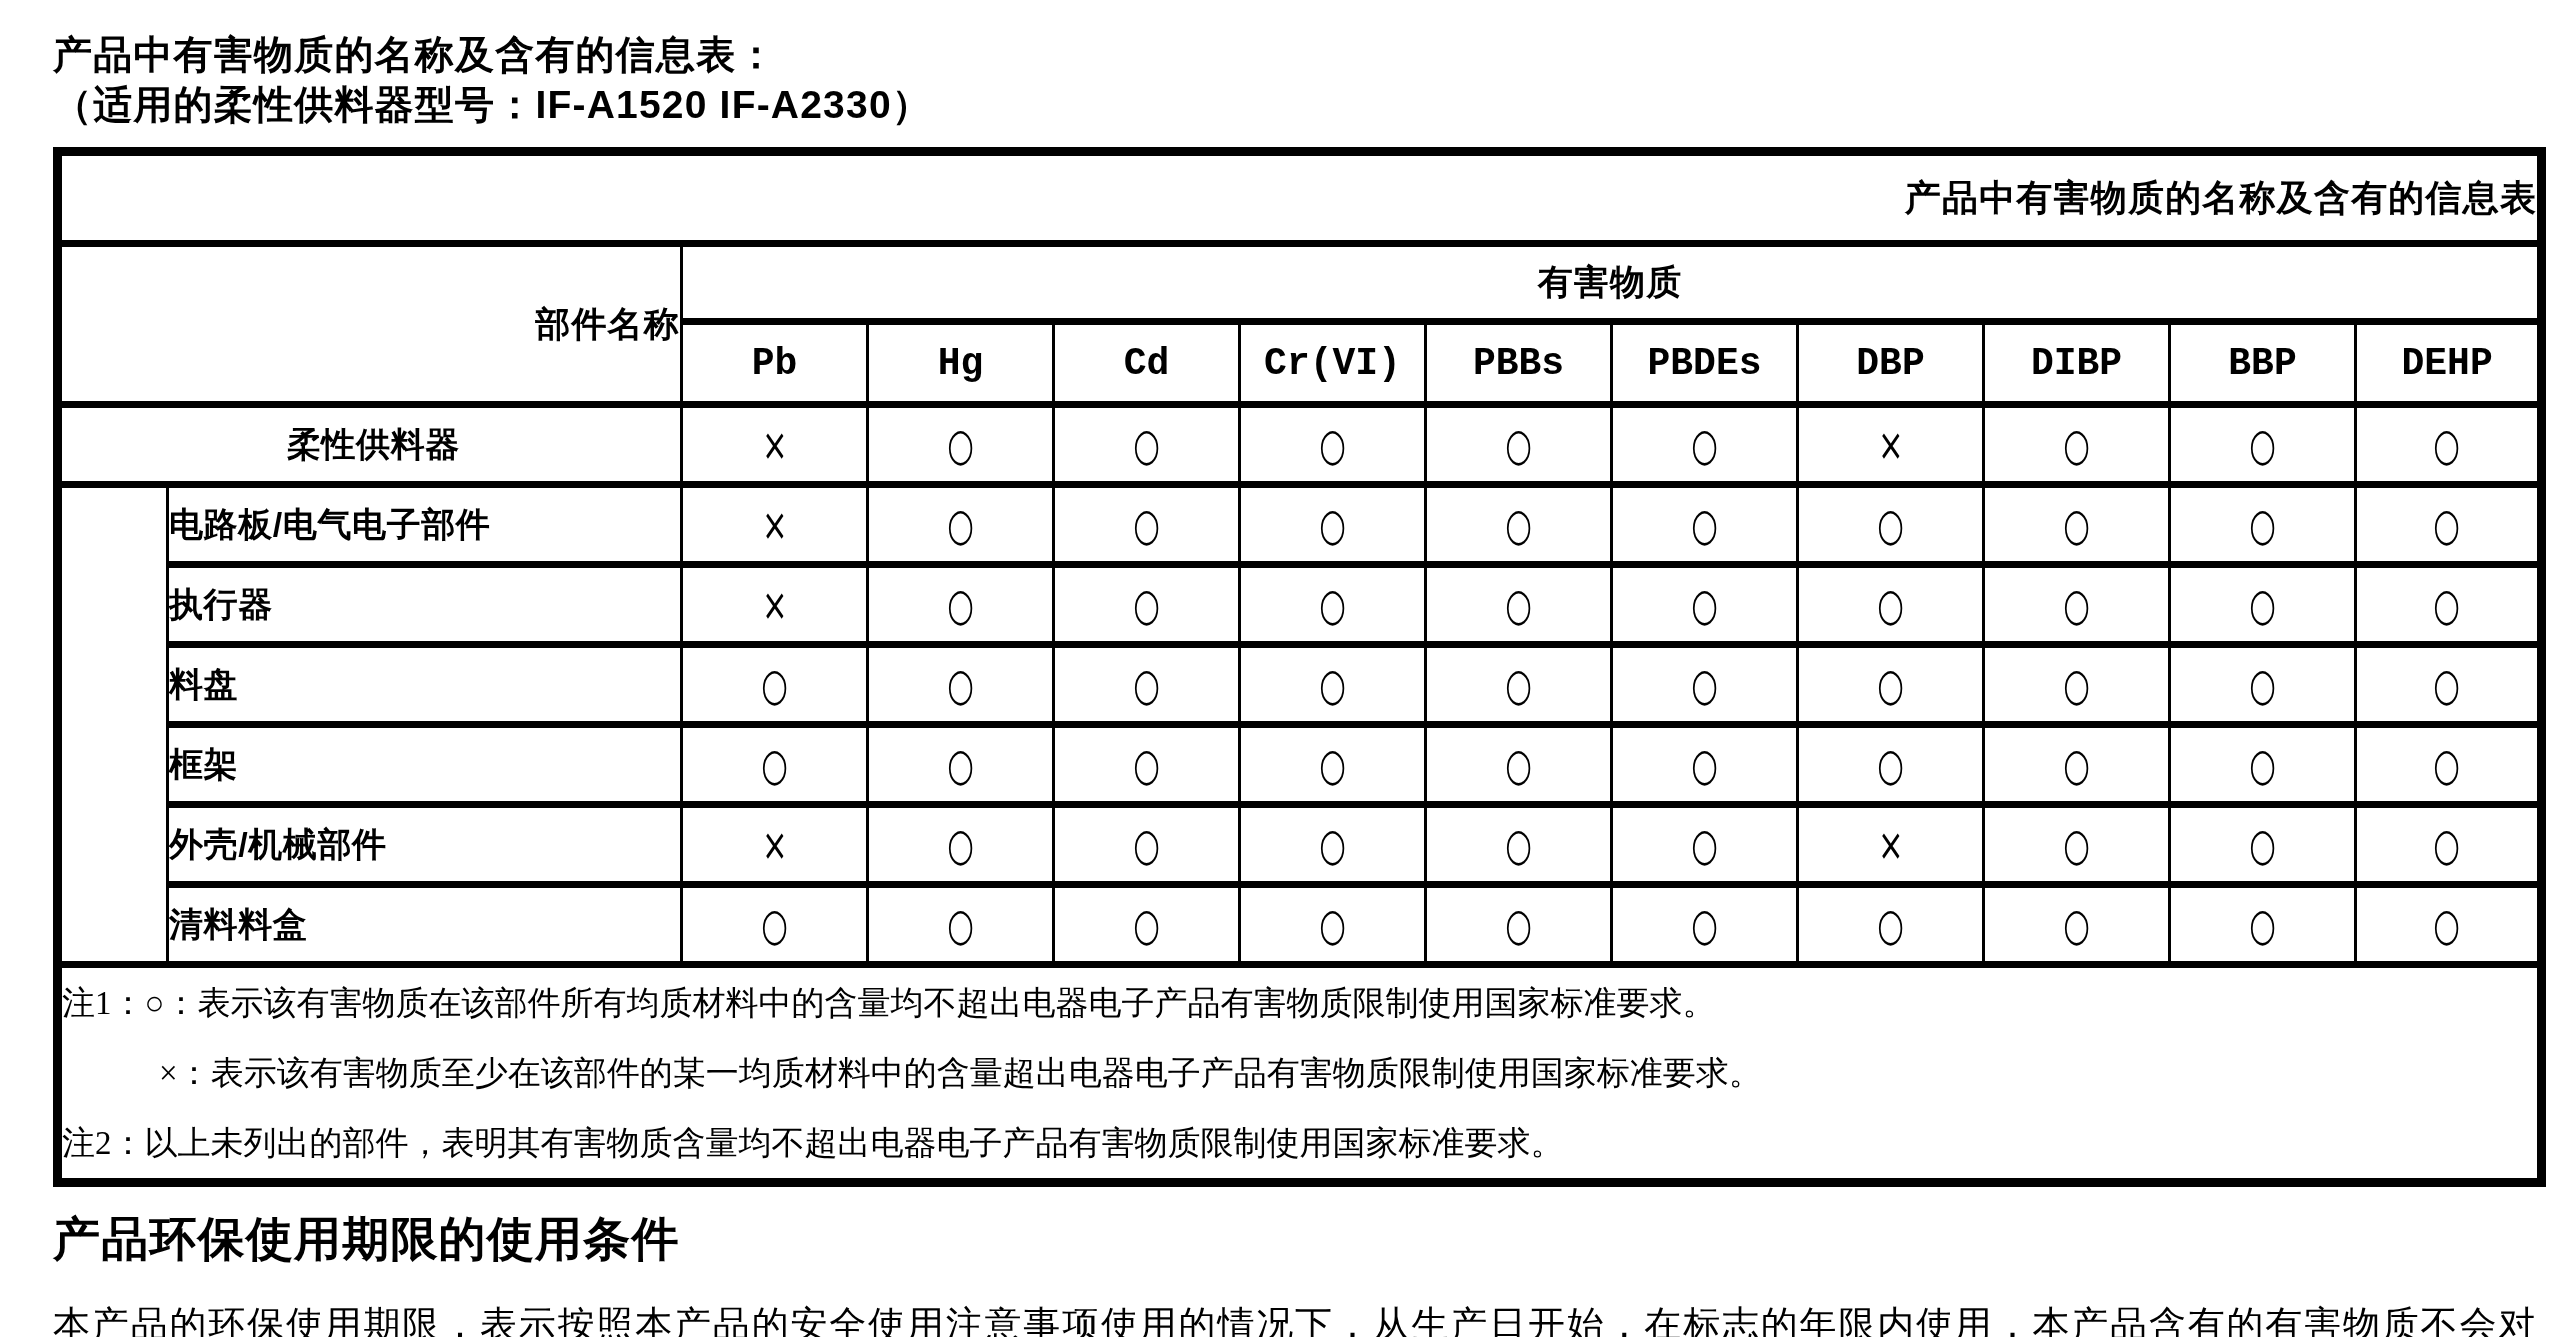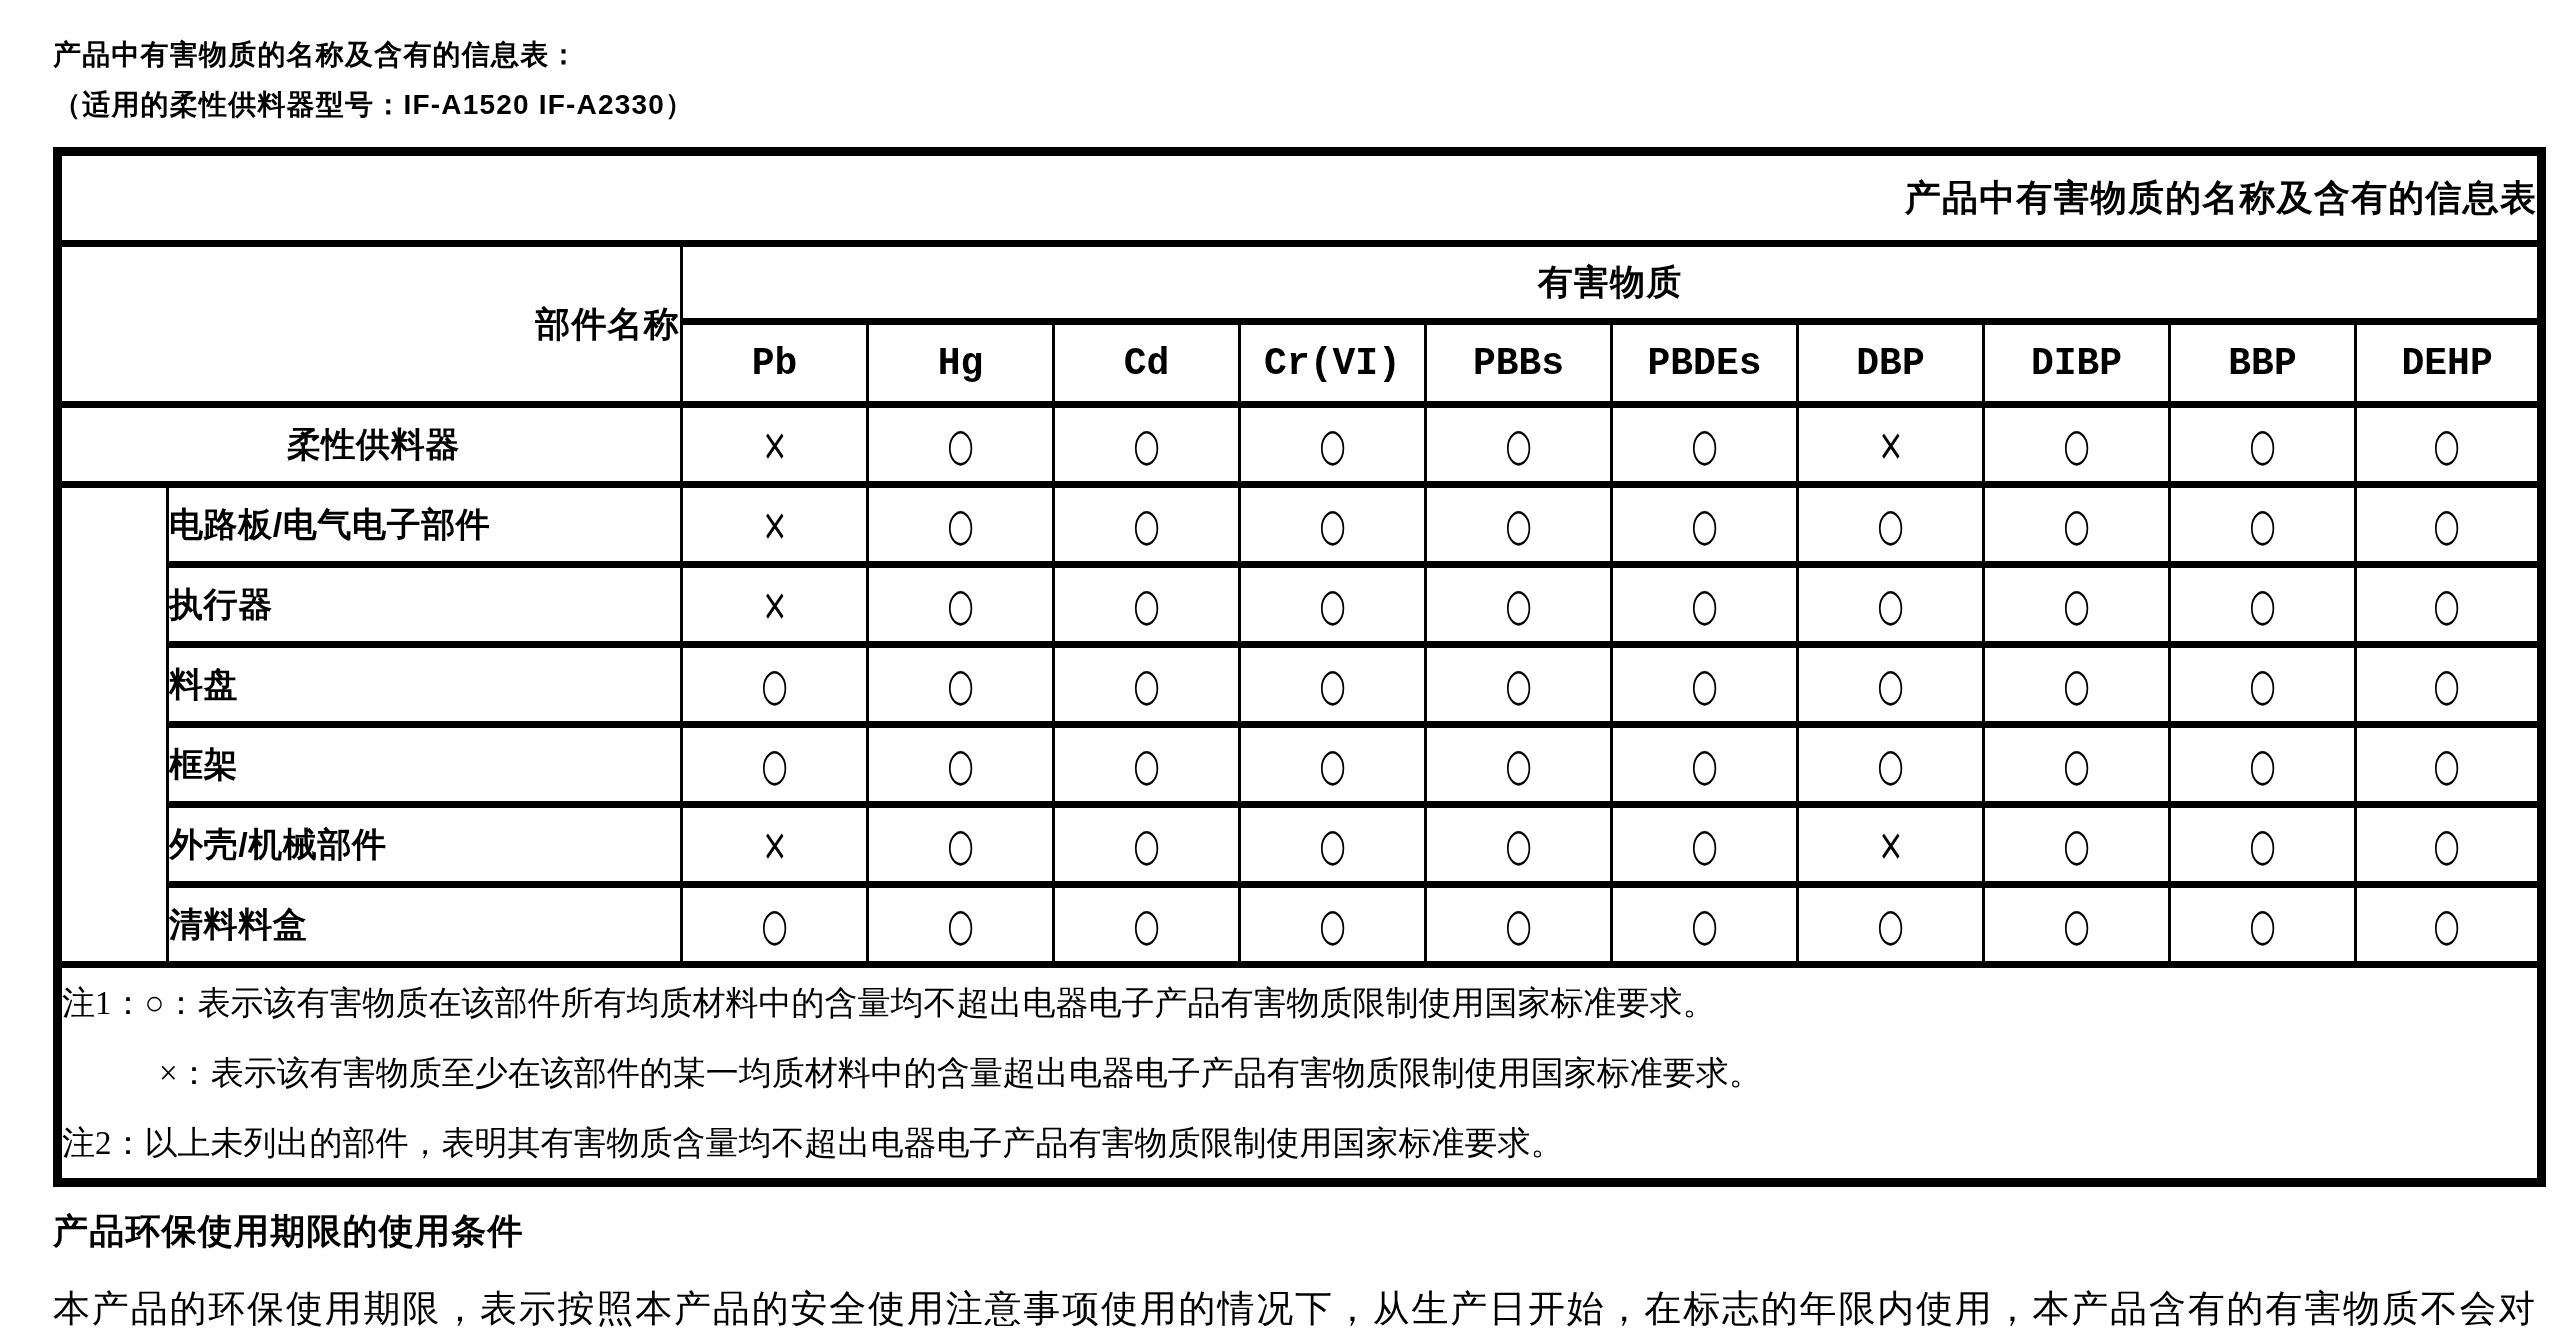--- a/index.html
+++ b/index.html
@@ -4,21 +4,21 @@
 <style>
   html,body{margin:0;padding:0;background:#ffffff;}
   body{
     width:2576px;height:1338px;position:relative;
     color:#000;
     font-family:"Liberation Sans",sans-serif;
     -webkit-font-smoothing:antialiased;
   }
   .doc{position:absolute;left:53px;top:30px;width:2484px;}
 
-  .title-line{font-size:28px;font-weight:bold;line-height:50px;letter-spacing:1.2px;white-space:nowrap;}
+  .title-line{font-size:39px;font-weight:bold;line-height:50px;letter-spacing:1.2px;white-space:nowrap;}
 
   table.rohs{
     border-collapse:collapse;
     table-layout:fixed;
     width:2484px;
     margin-top:17px;
     border:9.7px solid #000;
   }
   table.rohs th, table.rohs td{
     border:3.6px solid #000;
@@ -53,21 +53,21 @@
   }
   .notes-cell{
     text-align:left;vertical-align:top;
     font-family:"Liberation Serif",serif;
     font-size:33px;line-height:70px;
     padding:9.7px 8.5px 17px 4.8px;font-weight:normal;
   }
   .note-line{white-space:nowrap;}
   .note-line.indented{padding-left:97px;}
   .footer-heading{
-    margin-top:20.6px;font-size:35px;font-weight:bold;letter-spacing:1.2px;
+    margin-top:20.6px;font-size:47px;font-weight:bold;letter-spacing:1.2px;
   }
   .footer-paragraph{
     margin-top:25.4px;
     font-family:"Liberation Serif",serif;
     font-size:37px;line-height:57px;letter-spacing:1.8px;
     text-align:justify;
   }
 </style>
 </head>
 <body>

